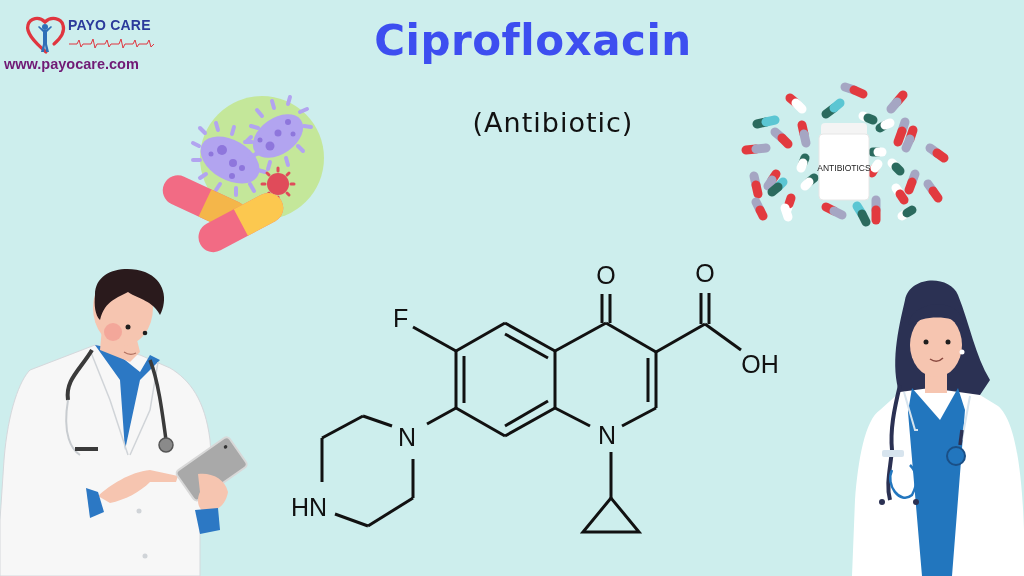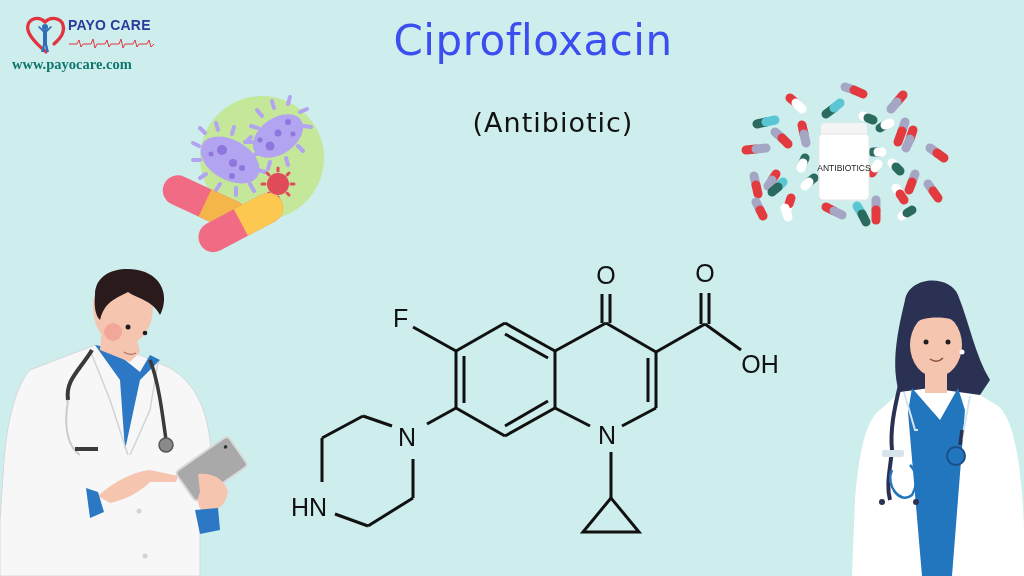--- a/index.html
+++ b/index.html
@@ -11,29 +11,28 @@
     }
     .abs { position: absolute; }
     .brand-name {
       left: 68px; top: 17px;
       font-family: "Liberation Sans", sans-serif;
       font-size: 14px; font-weight: bold; color: #2b3a9b;
       letter-spacing: 0.2px; white-space: nowrap;
     }
     .brand-url {
       left: 4px; top: 56px;
-      font-family: Liberation Serif, serif;
-      font-size: 14.5px; font-weight: bold; color: #0f766e;
+      font-family: Liberation Sans, sans-serif;
+      font-size: 14.5px; font-weight: bold; color: #701a75;
       white-space: nowrap;
-      margin-left: 8px;
     }
     .title {
       left: 333px; top: 16px; width: 400px; text-align: center;
       font-family: "DejaVu Sans", sans-serif;
-      font-weight: normal; font-size: 42px; color: #3d4ef0;
+      font-weight: bold; font-size: 42px; color: #3d4ef0;
       letter-spacing: 0.5px; white-space: nowrap;
     }
     .subtitle {
       left: 438px; top: 107px; width: 230px; text-align: center;
       font-family: "DejaVu Sans", sans-serif;
       font-size: 27px; color: #111; white-space: nowrap;
       letter-spacing: 1px;
     }
     svg { position: absolute; overflow: visible; }
     .atom {

